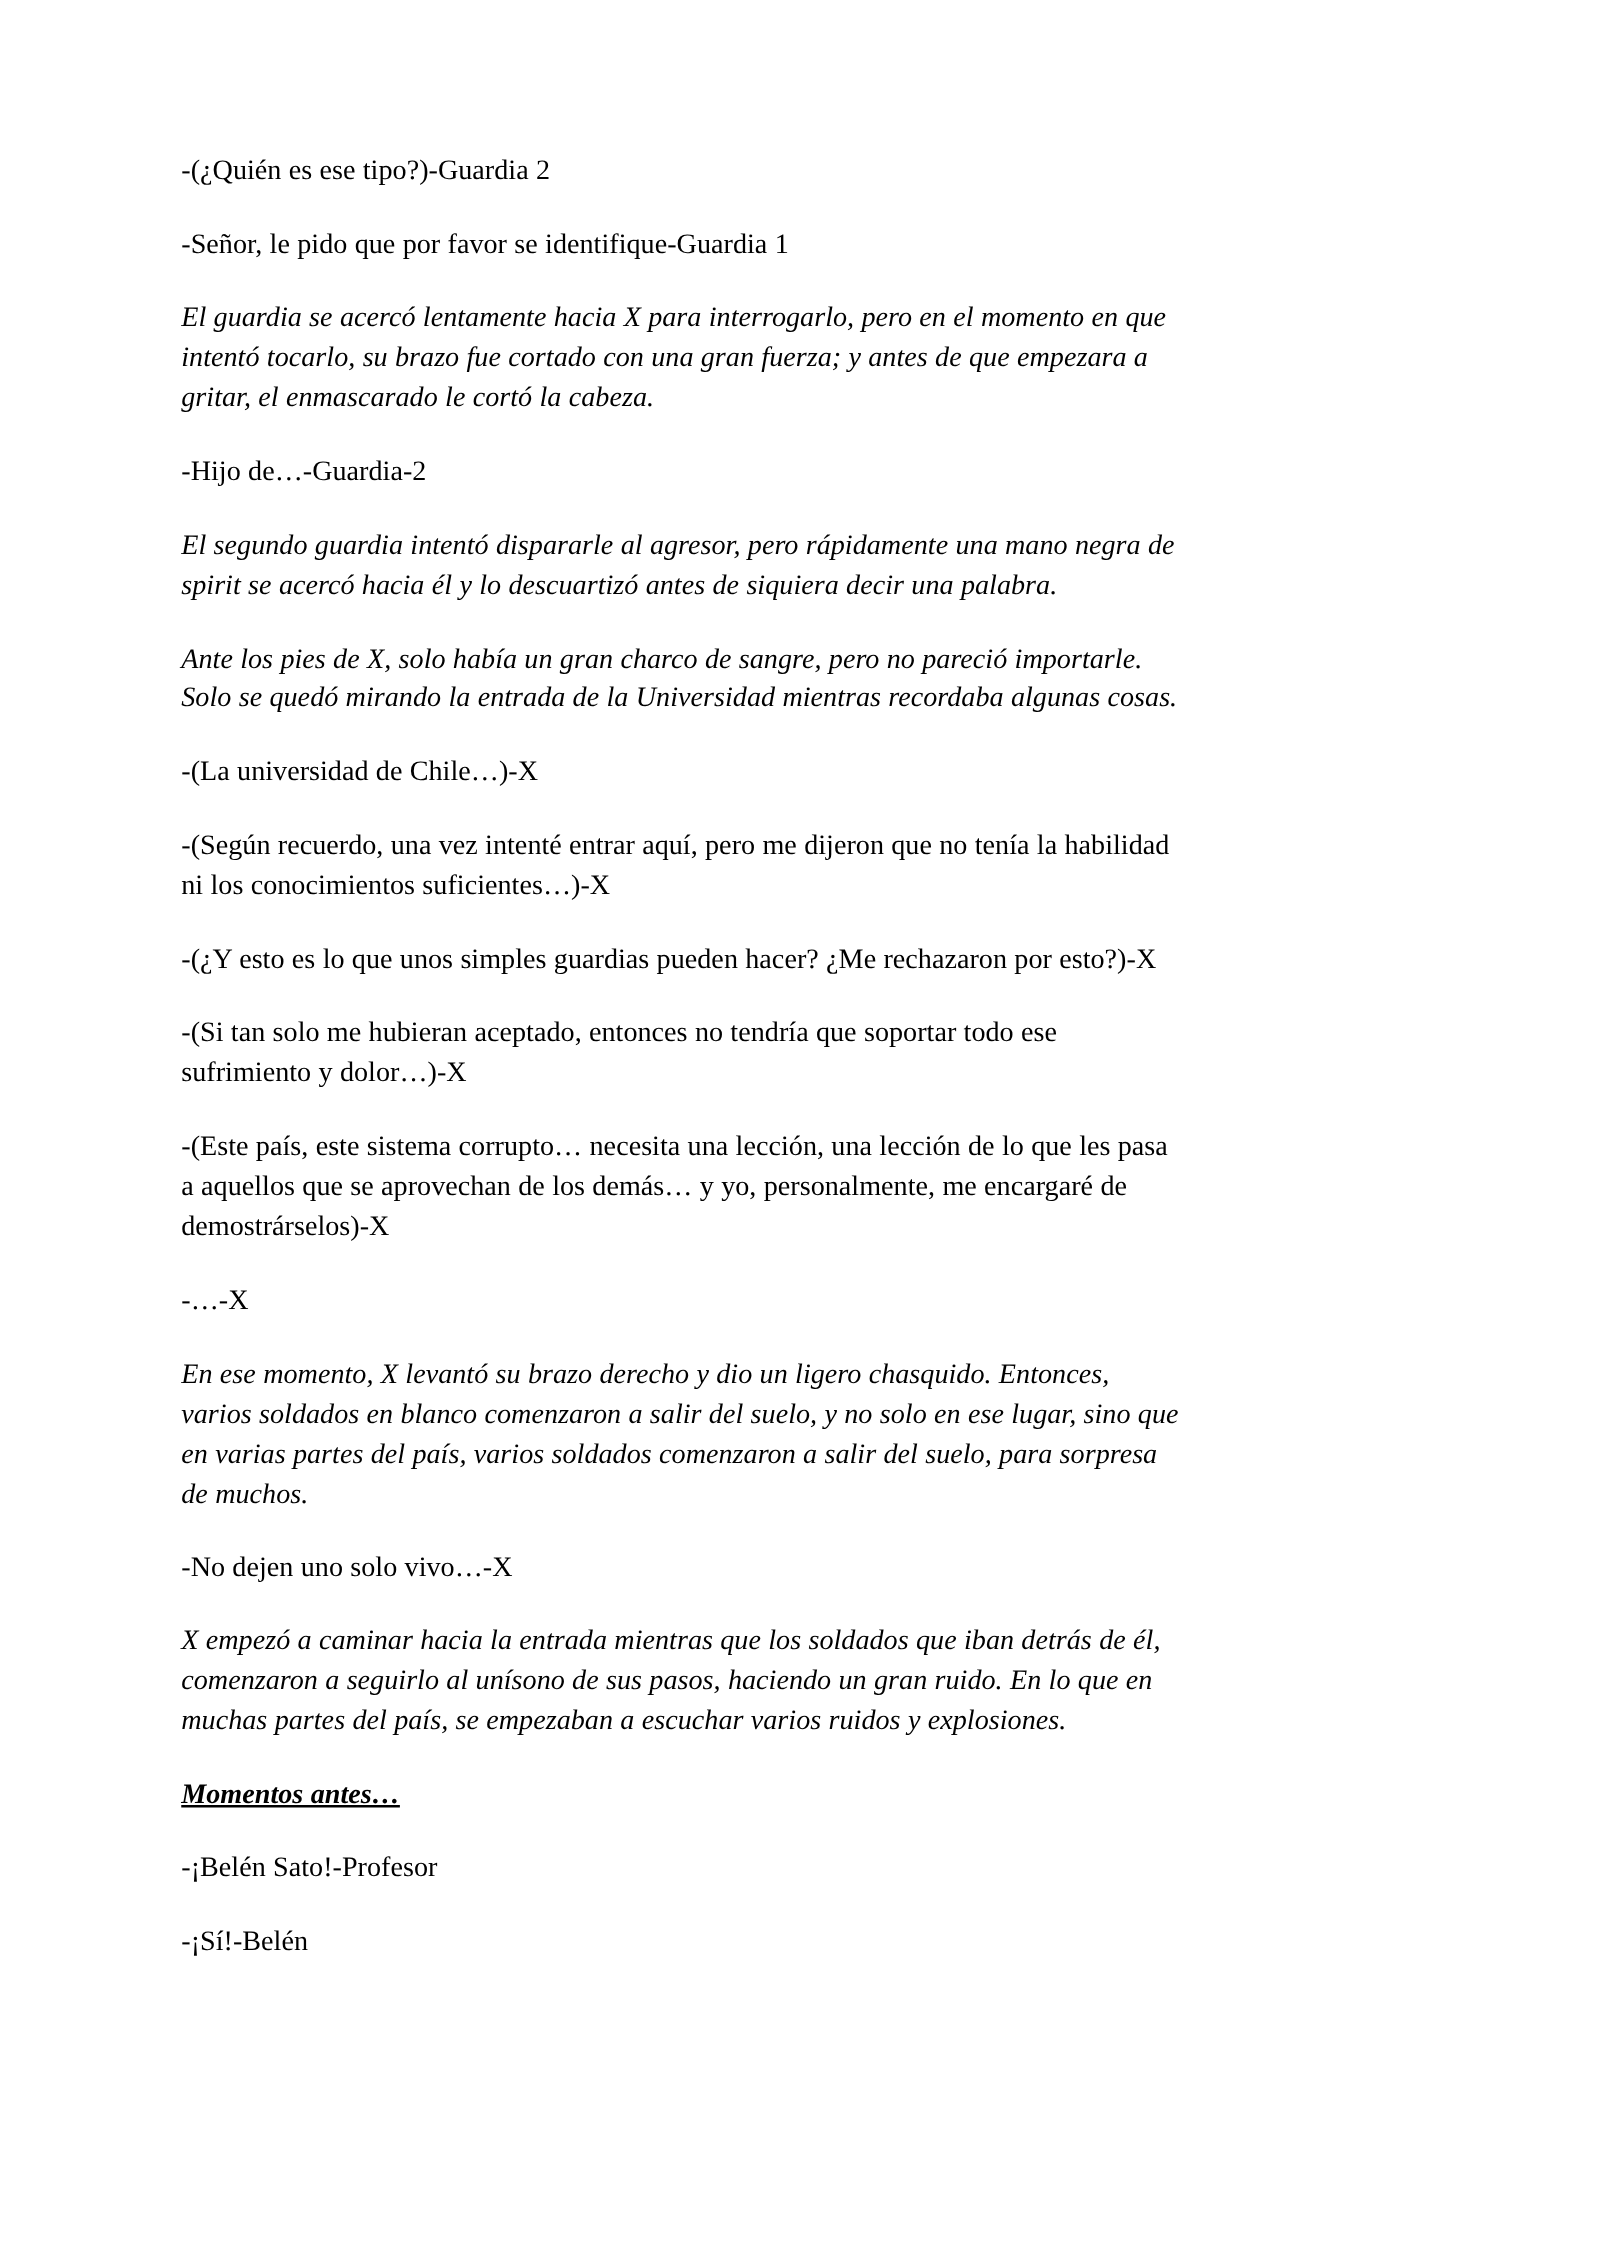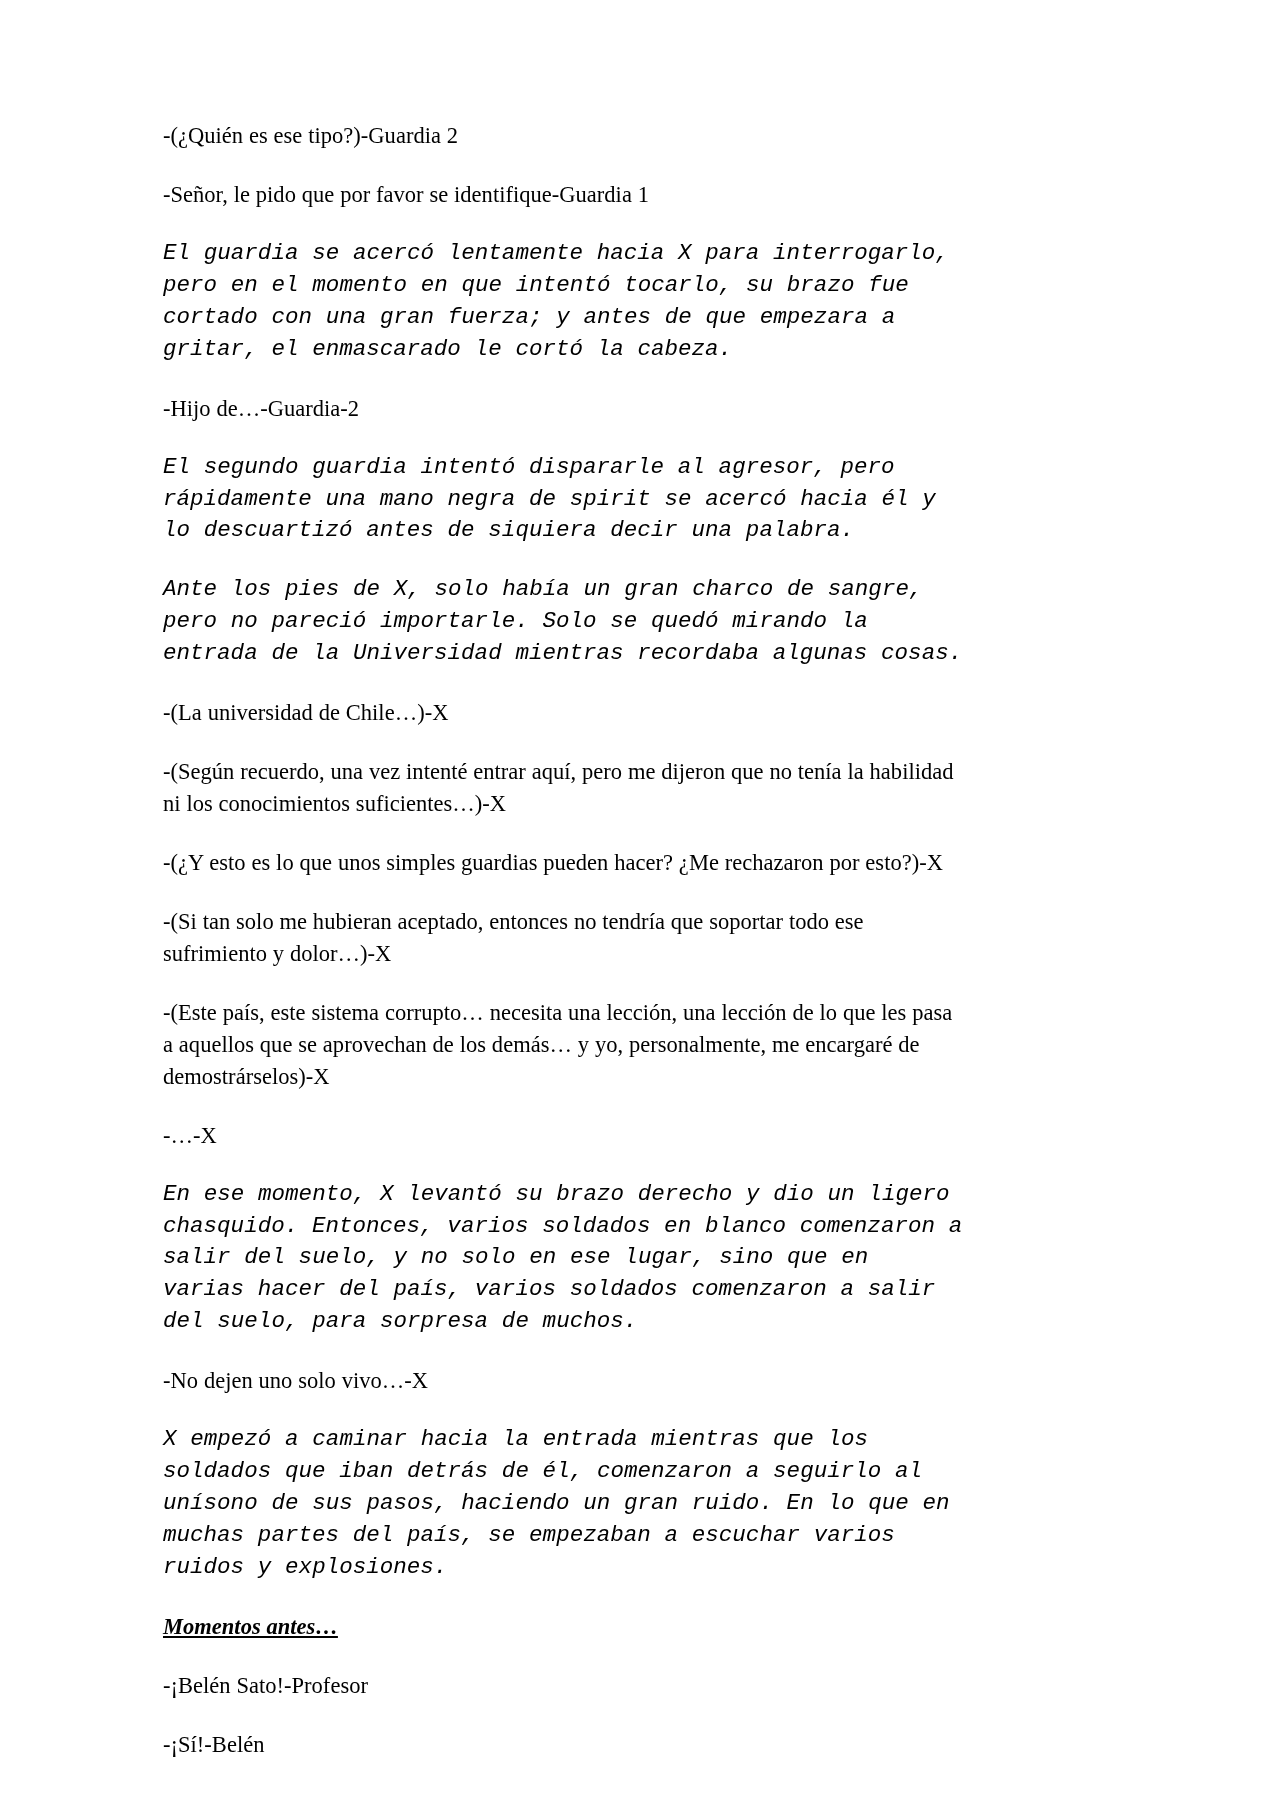--- a/index.html
+++ b/index.html
@@ -17,38 +17,37 @@
   }
   .page {
     position: relative;
     width: 1280px;
     height: 1810px;
     background: #ffffff;
     box-sizing: border-box;
   }
   .content {
     position: absolute;
-    left: 163px;
+    left: 145px;
     top: 120px;
     width: 800px;
   }
   p.para {
     margin: 0 0 27px 0;
     font-size: 22.5px;
     line-height: 1.42;
     text-align: left;
     letter-spacing: 0.02px;
     word-spacing: 0.2px;
   }
   p.para.dialogue {
     font-style: normal;
   }
   p.para.narration {
     font-style: italic;
-    font-family: Liberation Mono, monospace;
   }
   p.para.scene-marker {
     font-style: italic;
     font-weight: bold;
     text-decoration: underline;
   }
   p.para.last {
     margin-bottom: 0;
     margin-top: 12px;
   }
@@ -77,21 +76,21 @@
 
     <p class="para dialogue">-(¿Y esto es lo que unos simples guardias pueden hacer? ¿Me rechazaron por esto?)-X</p>
 
     <p class="para dialogue">-(Si tan solo me hubieran aceptado, entonces no tendría que soportar todo ese sufrimiento y dolor…)-X</p>
 
     <p class="para dialogue">-(Este país, este sistema corrupto… necesita una lección, una lección de lo que les pasa a aquellos que se aprovechan de los demás… y yo, personalmente, me encargaré de demostrárselos)-X</p>
 
     <p class="para dialogue">-…-X</p>
 
 
-    <p class="para narration">En ese momento, X levantó su brazo derecho y dio un ligero chasquido. Entonces, varios soldados en blanco comenzaron a salir del suelo, y  no solo en ese lugar, sino que en varias hacer del país, varios soldados comenzaron a salir del suelo, para sorpresa de muchos.</p>
+    <p class="para narration">En ese momento, X levantó su brazo derecho y dio un ligero chasquido. Entonces, varios soldados en blanco comenzaron a salir del suelo, y  no solo en ese lugar, sino que en varias partes del país, varios soldados comenzaron a salir del suelo, para sorpresa de muchos.</p>
 
     <p class="para dialogue">-No dejen uno solo vivo…-X</p>
 
     <p class="para narration">X empezó a caminar hacia la entrada mientras que los soldados que iban detrás de él, comenzaron a seguirlo al unísono de sus pasos, haciendo un gran ruido. En lo que en muchas partes del país, se empezaban a escuchar varios ruidos y explosiones.</p>
 
     <p class="para scene-marker">Momentos antes…</p>
 
     <p class="para dialogue">-¡Belén Sato!-Profesor</p>
 
     <p class="para dialogue last">-¡Sí!-Belén</p>

